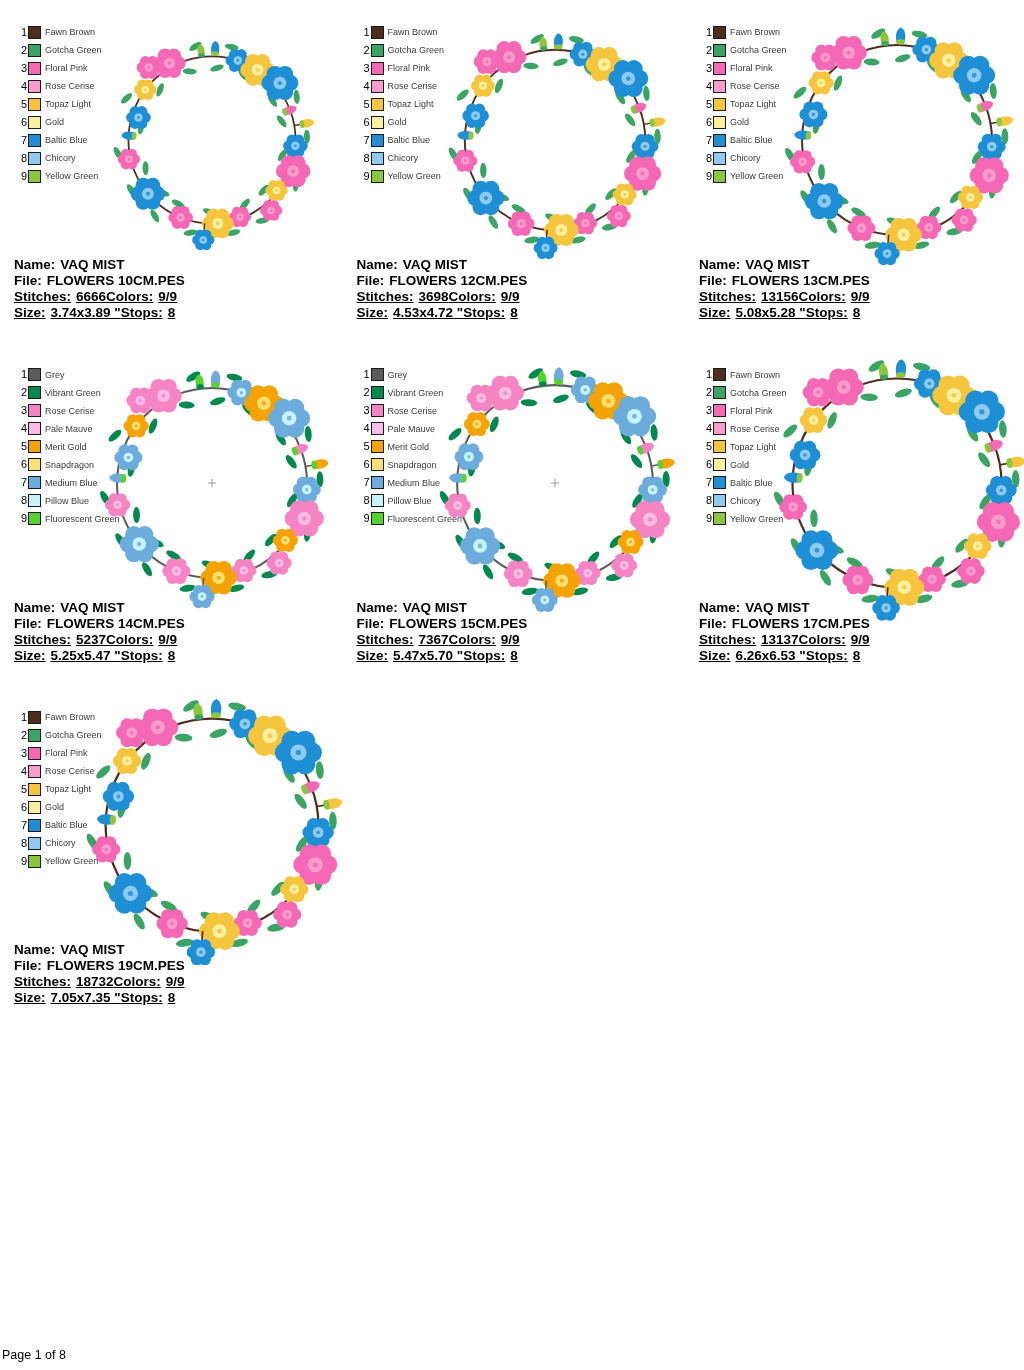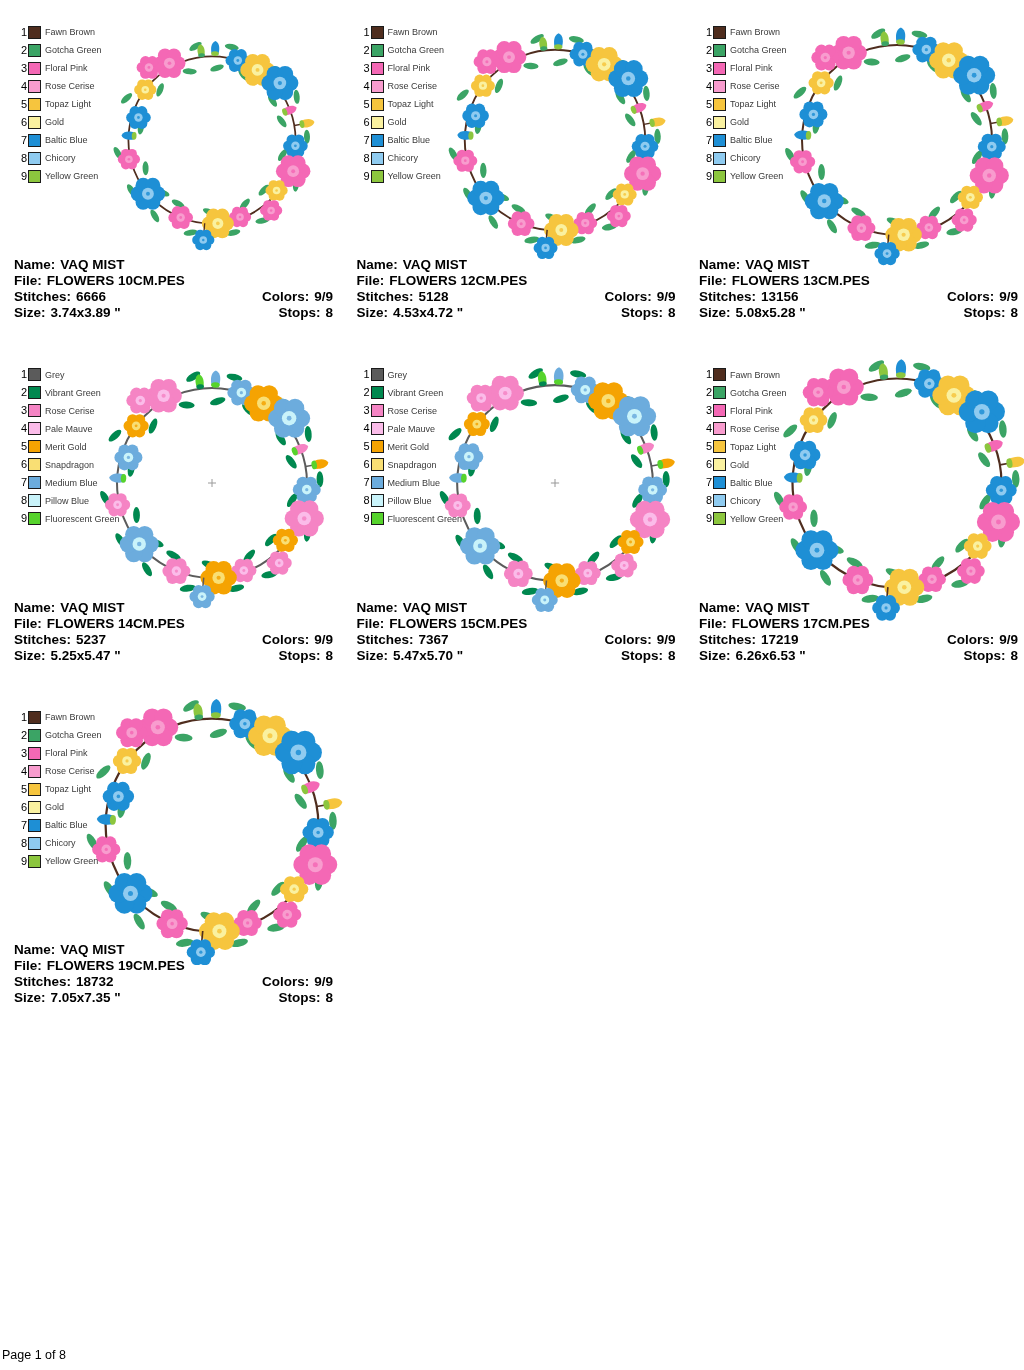--- a/index.html
+++ b/index.html
@@ -18,21 +18,21 @@
   .legend{position:absolute;top:3px;left:4px;margin:0;padding:0;list-style:none;z-index:2;}
   .lrow{display:flex;align-items:center;height:18px;}
   .lnum{width:13px;text-align:right;font-size:11px;line-height:13px;}
   .lswatch{width:13px;height:13px;border:1px solid #1a1a1a;box-sizing:border-box;margin-left:1px;flex:0 0 13px;}
   .lname{font-size:9px;color:#3a3a3a;margin-left:4px;white-space:nowrap;}
   
   .wreath{position:absolute;left:62px;top:-20px;width:280px;height:280px;z-index:1;}
   
   .info{position:absolute;left:4px;top:237px;width:319px;font-weight:bold;font-size:13.5px;line-height:16px;}
   .iline{white-space:nowrap;}
-  .iline.two{display:flex;justify-content:space-between;}
+  .iline.two{display:flex;text-decoration:underline;}
   .lbl{margin-right:5px;}
   .footer{position:absolute;left:2px;top:1348px;font-size:12.5px;font-weight:normal;}
 </style>
 </head>
 <body>
 
 <div class="grid" id="grid">
     <div class="cell">
     <ul class="legend">
         <li class="lrow">
@@ -541,21 +541,21 @@
         </g>
       </svg>
     <div class="info">
       <div class="iline">
         <span class="lbl">Name:</span><span>VAQ MIST</span>
       </div>
       <div class="iline">
         <span class="lbl">File:</span><span>FLOWERS 12CM.PES</span>
       </div>
       <div class="iline two">
-        <span><span class="lbl">Stitches:</span><span>5128</span></span>
+        <span><span class="lbl">Stitches:</span><span>3698</span></span>
         <span><span class="lbl">Colors:</span><span>9/9</span></span>
       </div>
       <div class="iline two">
         <span><span class="lbl">Size:</span><span>4.53x4.72 "</span></span>
         <span><span class="lbl">Stops:</span><span>8</span></span>
       </div>
     </div>
   </div>
     <div class="cell">
     <ul class="legend">
@@ -1593,21 +1593,21 @@
         </g>
       </svg>
     <div class="info">
       <div class="iline">
         <span class="lbl">Name:</span><span>VAQ MIST</span>
       </div>
       <div class="iline">
         <span class="lbl">File:</span><span>FLOWERS 17CM.PES</span>
       </div>
       <div class="iline two">
-        <span><span class="lbl">Stitches:</span><span>17219</span></span>
+        <span><span class="lbl">Stitches:</span><span>13137</span></span>
         <span><span class="lbl">Colors:</span><span>9/9</span></span>
       </div>
       <div class="iline two">
         <span><span class="lbl">Size:</span><span>6.26x6.53 "</span></span>
         <span><span class="lbl">Stops:</span><span>8</span></span>
       </div>
     </div>
   </div>
     <div class="cell">
     <ul class="legend">

